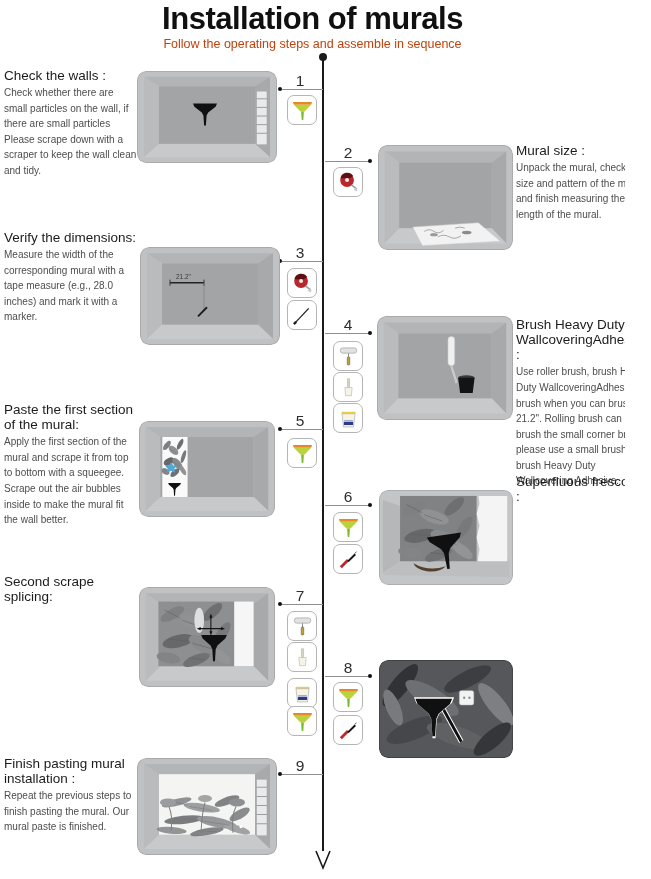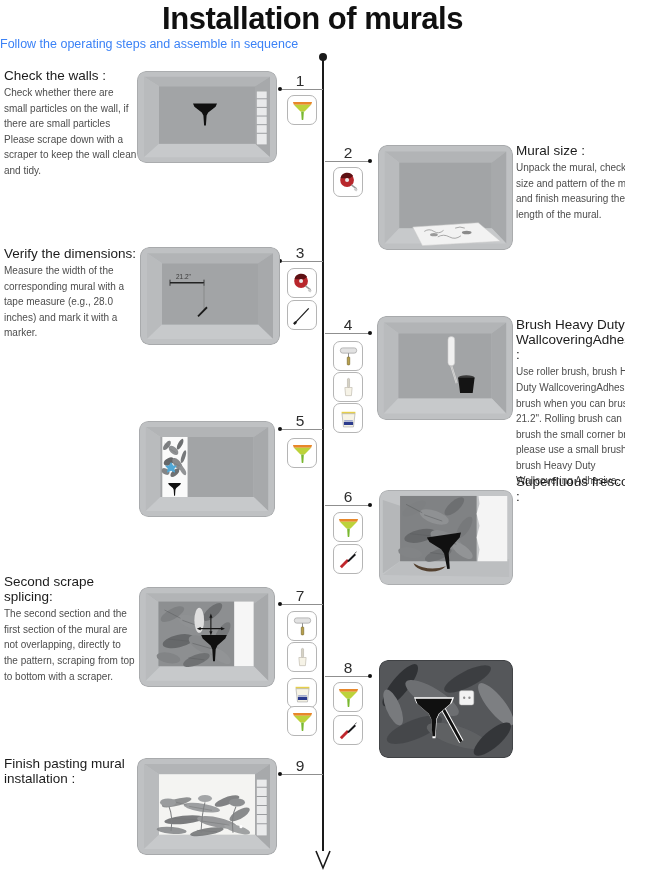--- a/index.html
+++ b/index.html
@@ -1,21 +1,21 @@
 <!DOCTYPE html>
 <html><head>
 <meta charset="utf-8">
 <style>
   html,body{margin:0;padding:0;background:#fff;}
   .page{position:relative;width:625px;height:879px;background:#ffffff;overflow:hidden;
         font-family:"Liberation Sans",sans-serif;}
   .title{position:absolute;top:1px;left:0;width:100%;text-align:center;
          font-size:31px;font-weight:700;color:#101010;letter-spacing:-0.5px;}
-  .subtitle{position:absolute;top:37px;left:0;width:100%;
-            font-size:12.5px;color:#3b82f6;}
+  .subtitle{position:absolute;top:37px;left:0;width:100%;text-align:center;
+            font-size:12.5px;color:#c2410c;}
   .timeline{position:absolute;left:322px;top:57px;width:2px;height:794px;background:#1a1a1a;}
   .timeline-dot{position:absolute;left:319px;top:53px;width:8px;height:8px;border-radius:50%;background:#1a1a1a;}
   .timeline-arrow{position:absolute;left:313px;top:845px;}
   .connector{position:absolute;height:1px;background:#8f8f8f;}
   .end-dot{position:absolute;width:4px;height:4px;border-radius:50%;background:#111;}
   .step-num{position:absolute;width:16px;text-align:center;font-size:15.5px;color:#2e2e2e;}
   .toolbox{position:absolute;width:30px;height:30px;border:1px solid #b5b5b5;border-radius:7px;
            background:#fff;display:flex;align-items:center;justify-content:center;box-sizing:border-box;}
   .toolbox svg{width:23px;height:23px;display:block;}
   .txt{position:absolute;width:133px;}
@@ -187,21 +187,21 @@
   <div class="toolbox" style="left:287px;top:268px">
     <svg viewBox="0 0 24 24">
         <use href="#sym-tape"></use>
       </svg>
   </div>
   <div class="toolbox" style="left:287px;top:300px">
     <svg viewBox="0 0 24 24">
         <use href="#sym-marker"></use>
       </svg>
   </div>
-  <div class="txt" style="left:4px;top:246px">
+  <div class="txt" style="left:4px;top:230px">
     <h3>Verify the dimensions:</h3>
     <p>Measure the width of the corresponding mural with a tape measure (e.g., 28.0 inches) and mark it with a marker.</p>
   </div>
   <div class="img" style="left:140px;top:247px;width:140px;height:98px">
     <svg viewBox="0 0 140 96" preserveAspectRatio="none">
       <use href="#room"></use>
       <line x1="30" y1="35" x2="64" y2="35" stroke="#222" stroke-width="1.6"></line>
       <line x1="30" y1="32" x2="30" y2="38" stroke="#222" stroke-width="0.8"></line>
       <line x1="64" y1="32" x2="64" y2="38" stroke="#222" stroke-width="0.8"></line>
       <line x1="64" y1="35" x2="64" y2="62" stroke="#7d7f81" stroke-width="0.7"></line>
@@ -244,20 +244,24 @@
   </div>
 
   <div class="step-num" style="left:292px;top:412px">5</div>
   <div class="connector" style="left:282px;top:429px;width:41px"></div>
   <div class="end-dot" style="left:278px;top:427px"></div>
   <div class="toolbox" style="left:287px;top:438px">
     <svg viewBox="0 0 24 24">
         <use href="#sym-scraper"></use>
       </svg>
   </div>
+  <div class="txt" style="left:4px;top:402px">
+    <h3>Paste the first section of the mural:</h3>
+    <p>Apply the first section of the mural and scrape it from top to bottom with a squeegee. Scrape out the air bubbles inside to make the mural fit the wall better.</p>
+  </div>
   <div class="img" style="left:139px;top:421px;width:136px;height:96px">
     <svg viewBox="0 0 140 96" preserveAspectRatio="none">
       <use href="#room"></use>
       <rect x="24" y="16" width="26" height="60" fill="#fafafa"></rect>
       <g transform="translate(24,17) scale(0.34,0.62)">
           <use href="#leafcluster"></use>
         </g>
       <path d="M33,41 l2.2,3.4 4,0.4 -2.8,2.9 0.8,4 -4.2,-2 -4.2,2 0.8,-4 -2.8,-2.9 4,-0.4 z" fill="#51a8d6"></path>
       <use href="#tshape" transform="translate(30,62) scale(0.55)"></use>
     </svg>
@@ -312,21 +316,20 @@
         <use href="#sym-bucket"></use>
       </svg>
   </div>
   <div class="toolbox" style="left:287px;top:706px">
     <svg viewBox="0 0 24 24">
         <use href="#sym-scraper"></use>
       </svg>
   </div>
   <div class="txt" style="left:4px;top:574px">
     <h3>Second scrape splicing:</h3>
-    <p>The second section and the first section of the mural are not overlapping, directly to the pattern, scraping from top to bottom with a scraper.</p>
   </div>
   <div class="img" style="left:139px;top:587px;width:136px;height:100px">
     <svg viewBox="0 0 140 96" preserveAspectRatio="none">
       <use href="#room"></use>
       <rect x="20" y="14" width="78" height="62" fill="#8d8f91"></rect>
       <g transform="translate(20,14) scale(1.03,1.0)">
           <use href="#leafcluster"></use>
         </g>
       <ellipse cx="62" cy="32" rx="5" ry="12" fill="#e8e8e8" opacity="0.9"></ellipse>
       <rect x="98" y="14" width="20" height="62" fill="#f6f6f6"></rect>
@@ -371,20 +374,21 @@
       <use href="#tshape-white" transform="translate(36.5,36.5) scale(1.75)"></use>
       <use href="#tshape" transform="translate(38,38) scale(1.6)"></use>
     </svg>
   </div>
 
   <div class="step-num" style="left:292px;top:757px">9</div>
   <div class="connector" style="left:282px;top:774px;width:41px"></div>
   <div class="end-dot" style="left:278px;top:772px"></div>
   <div class="txt" style="left:4px;top:756px">
     <h3>Finish pasting mural installation :</h3>
+    <p>Repeat the previous steps to finish pasting the mural. Our mural paste is finished.</p>
   </div>
   <div class="img" style="left:137px;top:758px;width:140px;height:97px">
     <svg viewBox="0 0 140 96" preserveAspectRatio="none">
       <use href="#room"></use>
       <rect x="22" y="16" width="96" height="60" fill="#f4f4f2"></rect>
       <g transform="translate(22,36) scale(1.26,0.66)" opacity="0.85">
           <use href="#leafcluster"></use>
         </g>
       <g stroke="#7d7f81" stroke-width="1" fill="none">
           <path d="M34,72 q2,-14 -2,-24"></path>

